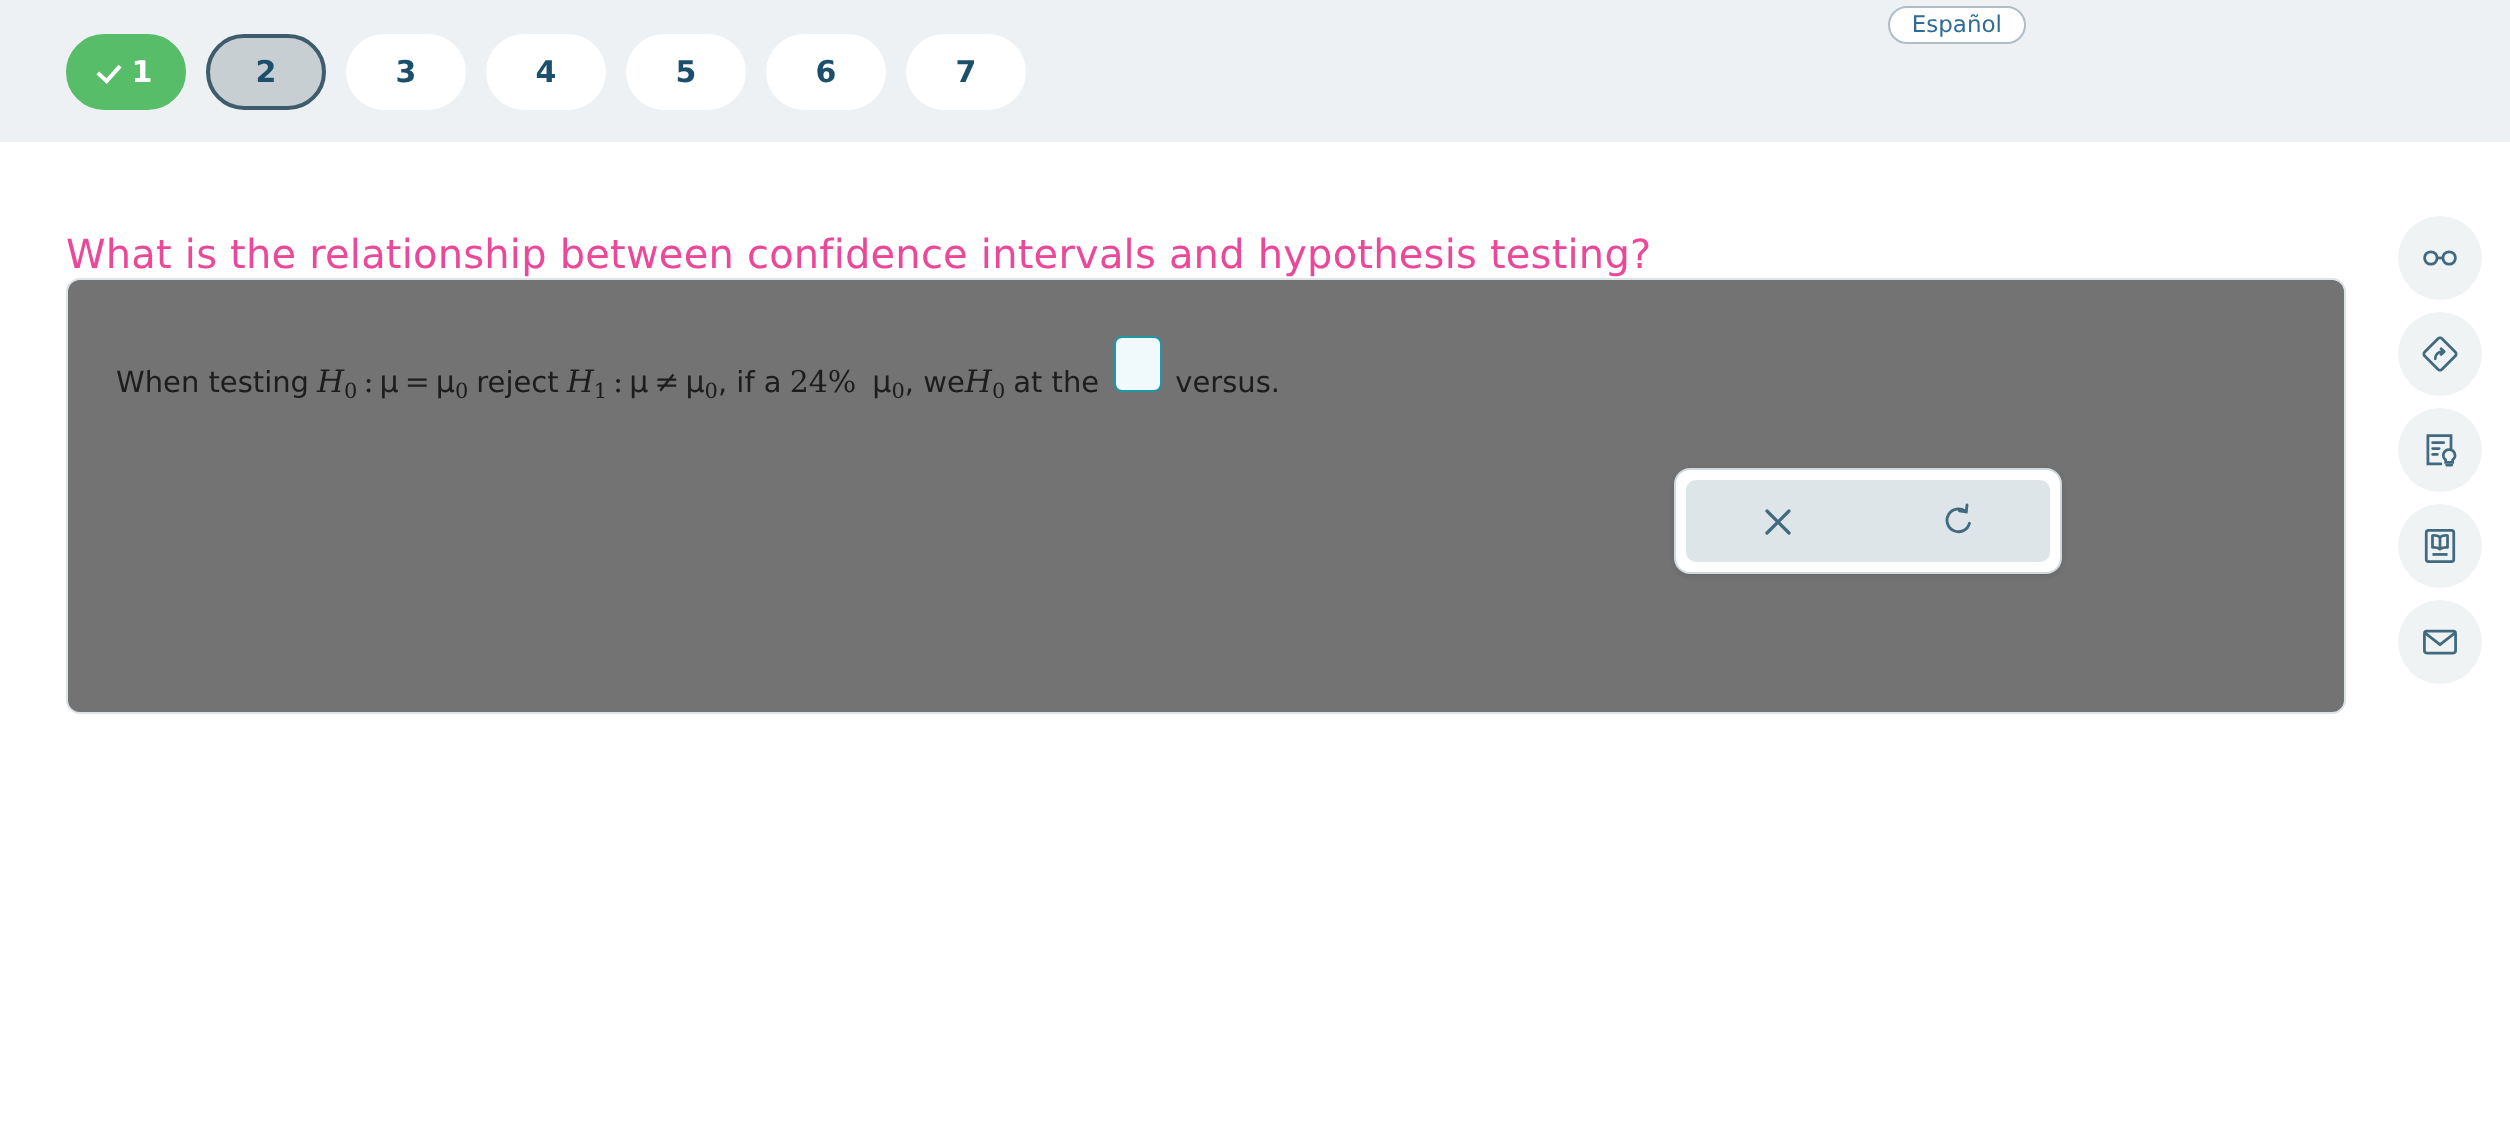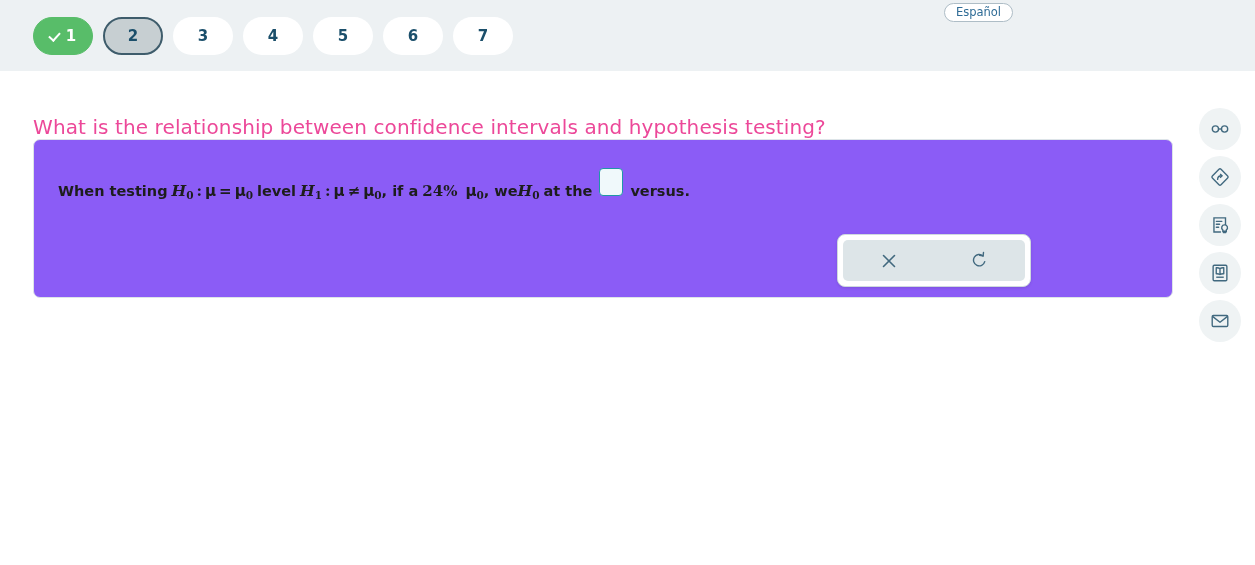--- a/index.html
+++ b/index.html
@@ -114,25 +114,24 @@
     letter-spacing: 0.1px;
     margin-top: 12px;
   }
 
   
   .card {
     position: absolute;
     left: 33px;
     top: 139px;
     width: 1140px;
-    height: 159px;
-    background: #8b5cf6;
+    height: 218px;
+    background: #737373;
     border: 1px solid #dde4e8;
     border-radius: 7px;
-    font-weight: bold;
   }
 
   .statement {
     position: absolute;
     left: 24px;
     top: 28px;
     font-size: 14.5px;
     color: #1d1d1d;
     white-space: nowrap;
     display: flex;
@@ -340,21 +339,21 @@
 
     <div class="statement">
       <span>When testing</span>
       <span class="sp"></span>
       <span class="mi"><span>H</span><sub class="msub">0</sub></span>
       <span class="mop">:</span>
       <span class="mgreek">μ</span>
       <span class="mop">=</span>
       <span class="mgreek"><span>μ</span><sub class="msub">0</sub></span>
       <span class="sp"></span>
-      <span>level</span>
+      <span>reject</span>
       <span class="sp"></span>
       <span class="mi"><span>H</span><sub class="msub">1</sub></span>
       <span class="mop">:</span>
       <span class="mgreek">μ</span>
       <span class="mop">≠</span>
       <span class="mgreek"><span>μ</span><sub class="msub">0</sub></span>
       <span>, if a</span>
       <span class="sp"></span>
       <span class="mnum">24%</span>
       <span class="sp"></span>

